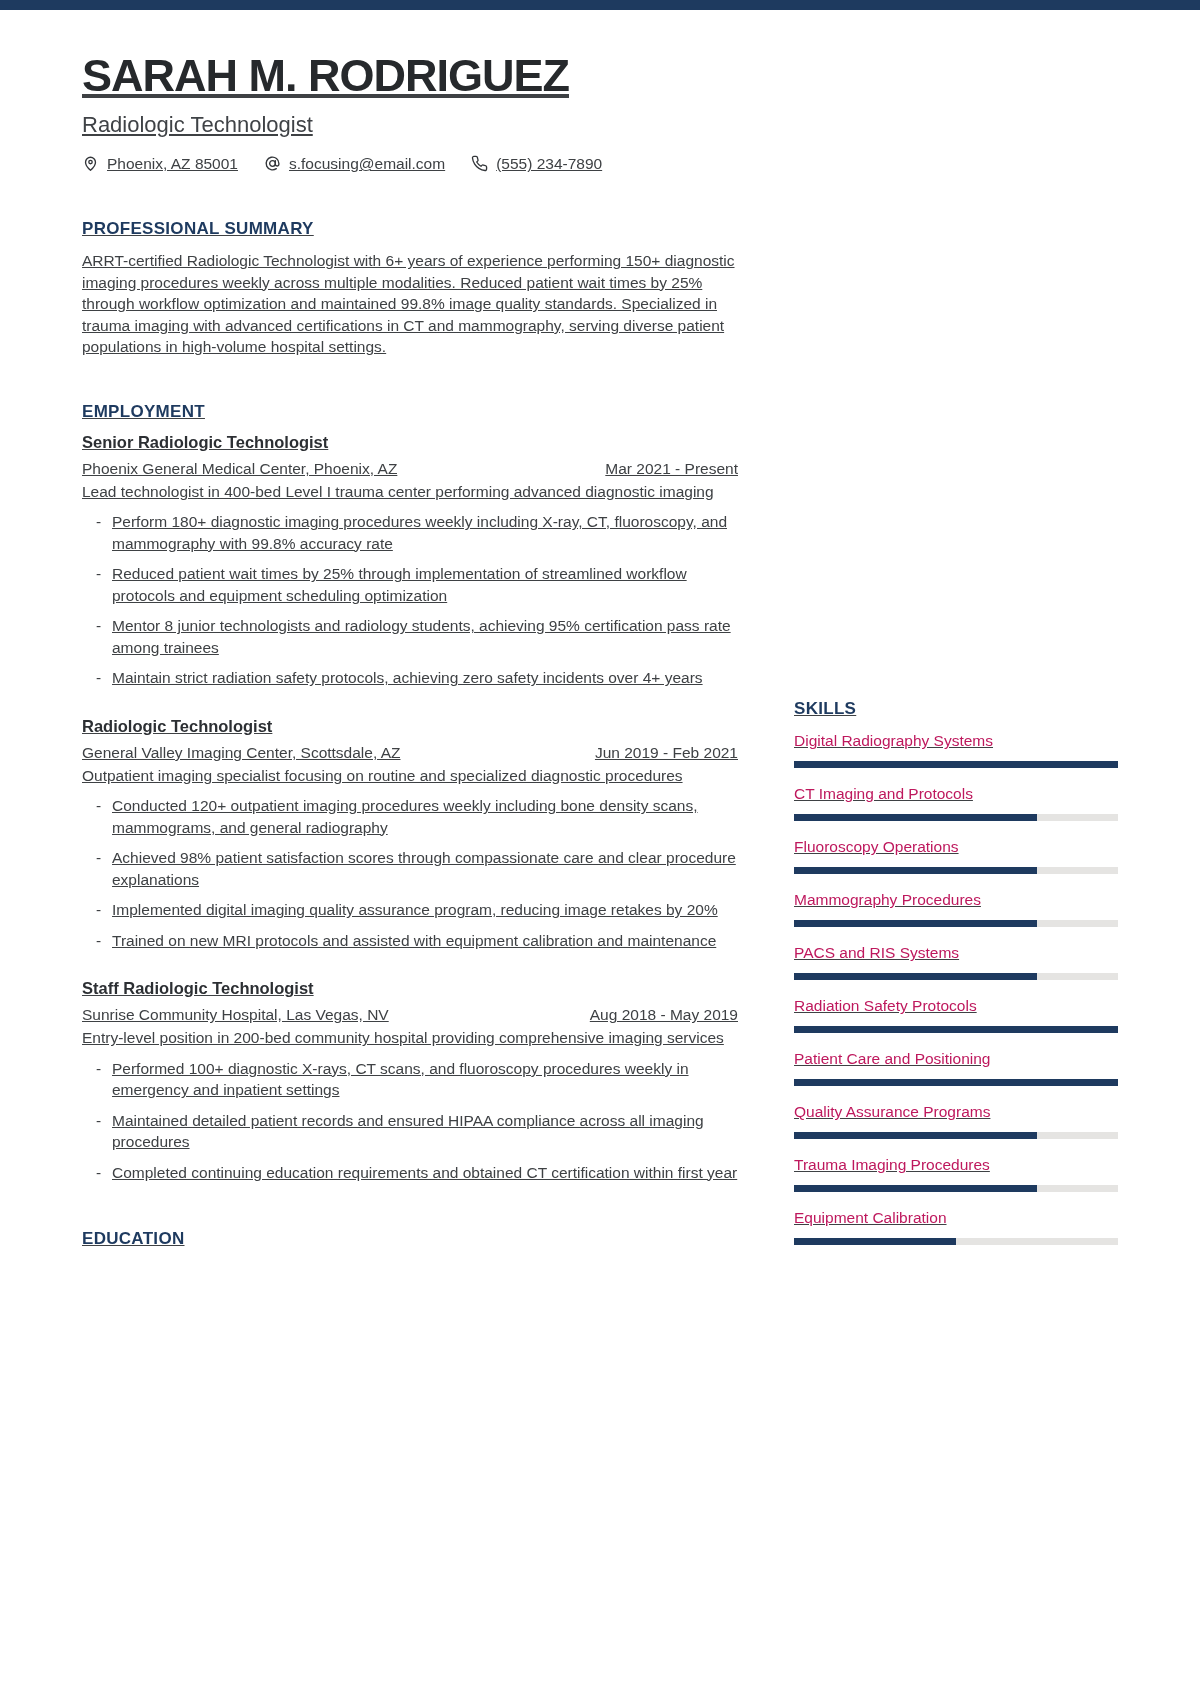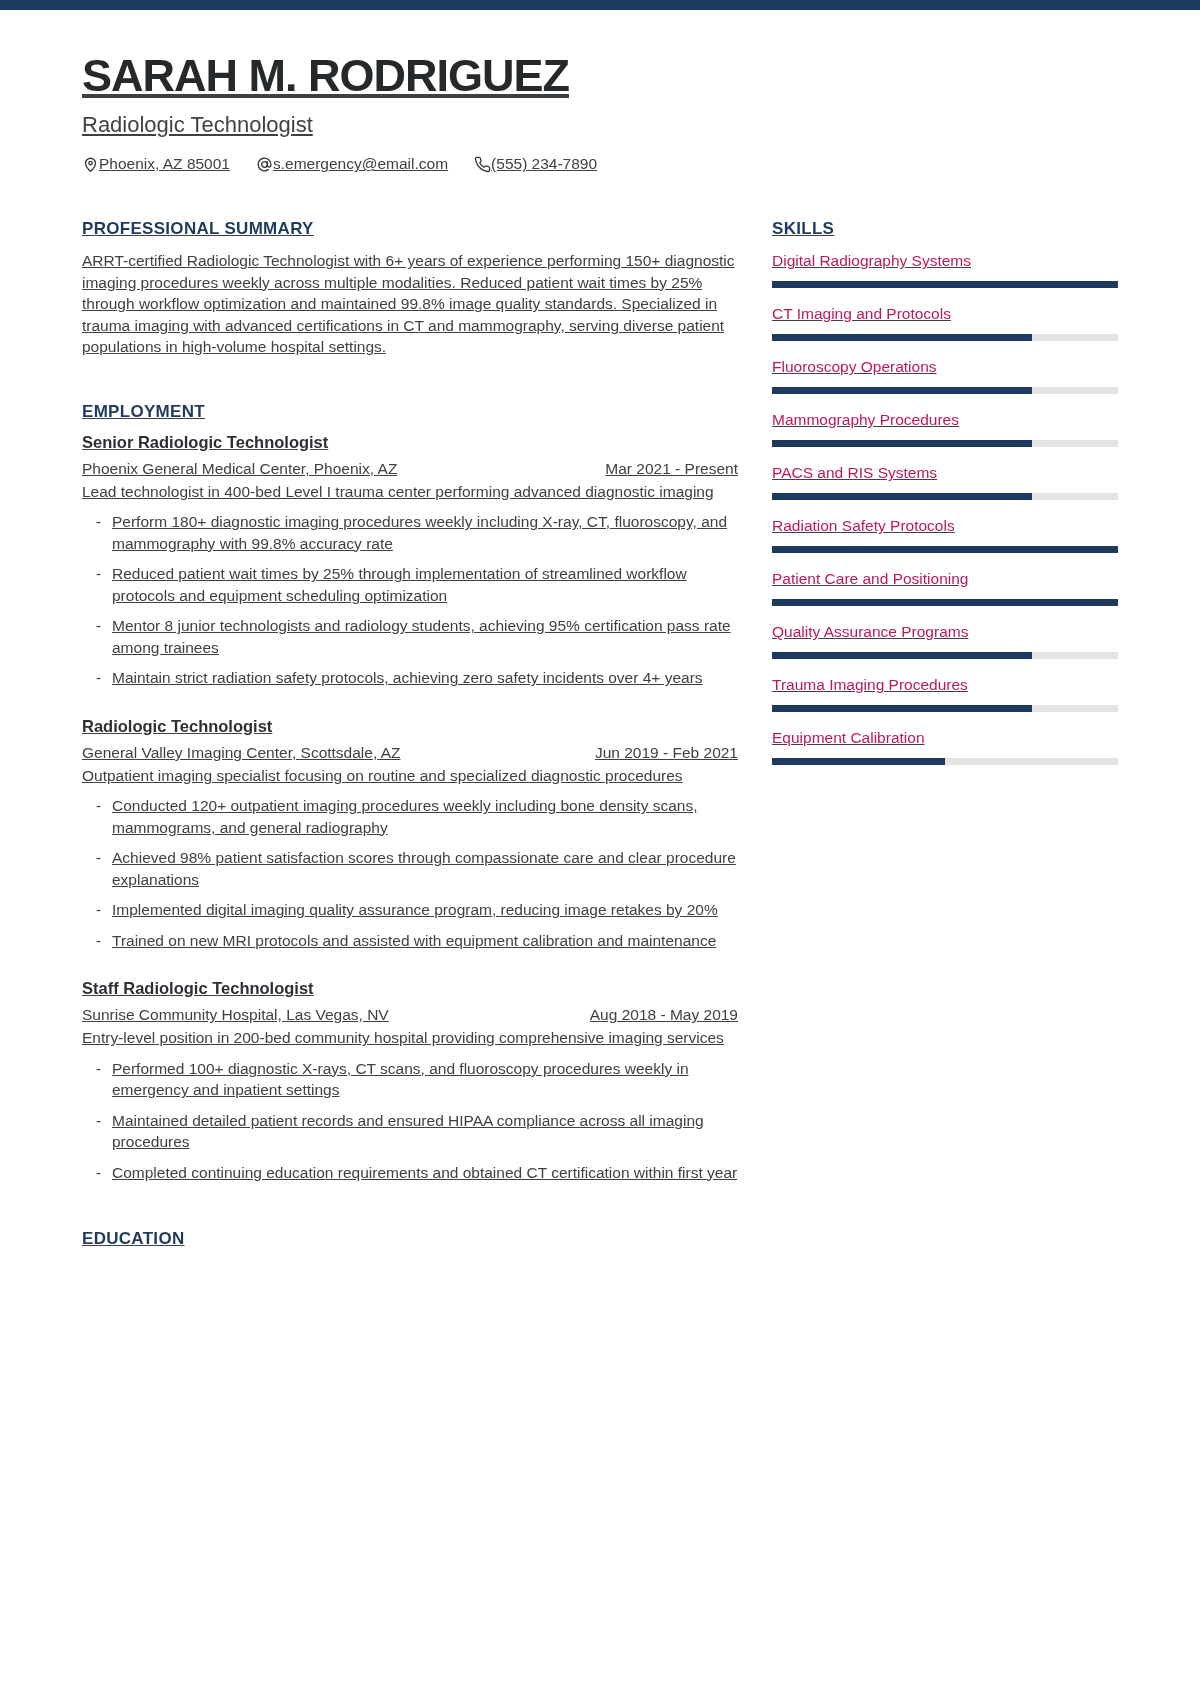--- a/index.html
+++ b/index.html
@@ -18,24 +18,24 @@
   .top-bar{height:10px;width:100%;background:var(--accent);}
   .content{padding:0 82px;}
   
   .hdr{margin-top:42px;}
   .name{
     margin:0;font-size:45px;line-height:1.05;font-weight:700;
     letter-spacing:-1px;color:#26292c;
   }
   .headline{font-size:22px;color:#3f4246;margin-top:13px;}
   .contact{display:flex;align-items:center;gap:26px;margin-top:17px;font-size:15.5px;color:var(--body);}
-  .contact-item{display:flex;align-items:center;gap:0;}
+  .contact-item{display:flex;align-items:flex-start;gap:8px;}
   .cicon{width:17px;height:17px;flex:none;display:block;color:#33363a;}
   
-  .columns{display:flex;gap:34px;margin-top:46px;}
+  .columns{display:flex;gap:56px;margin-top:46px;align-items:flex-end;}
   .col-left{width:656px;flex:none;}
   .col-right{flex:1;min-width:0;}
   .sec-h{
     font-size:17px;font-weight:700;color:var(--accent);
     letter-spacing:.3px;margin:0 0 11px 0;
   }
   .summary-text{margin:0;font-size:15.5px;line-height:21.5px;color:var(--body);}
   .employment{margin-top:44px;}
   .job + .job{margin-top:28px;}
   .job-title{font-size:16.5px;font-weight:700;color:var(--dark);margin:0 0 6px 0;}
@@ -72,21 +72,21 @@
             <path d="M12 21.5s-7-5.8-7-11.3a7 7 0 1 1 14 0c0 5.5-7 11.3-7 11.3z"></path>
             <circle cx="12" cy="10" r="2.4"></circle>
           </svg>
           <span>Phoenix, AZ 85001</span>
         </div>
         <div class="contact-item">
           <svg class="cicon" viewBox="0 0 24 24" fill="none" stroke="currentColor" stroke-width="1.9" stroke-linecap="round" stroke-linejoin="round">
             <circle cx="12" cy="12" r="4"></circle>
             <path d="M16 8v5a2.5 2.5 0 0 0 5 0v-1a9 9 0 1 0-3.6 7.2"></path>
           </svg>
-          <span>s.emergency@email.com</span>
+          <span>s.focusing@email.com</span>
         </div>
         <div class="contact-item">
           <svg class="cicon" viewBox="0 0 24 24" fill="none" stroke="currentColor" stroke-width="1.9" stroke-linecap="round" stroke-linejoin="round">
             <path d="M22 16.92v3a2 2 0 0 1-2.18 2 19.79 19.79 0 0 1-8.63-3.07 19.5 19.5 0 0 1-6-6A19.79 19.79 0 0 1 2.09 4.18 2 2 0 0 1 4.11 2h3a2 2 0 0 1 2 1.72c.13.96.36 1.9.7 2.81a2 2 0 0 1-.45 2.11L8.09 9.91a16 16 0 0 0 6 6l1.27-1.27a2 2 0 0 1 2.11-.45c.91.34 1.85.57 2.81.7A2 2 0 0 1 22 16.92z"></path>
           </svg>
           <span>(555) 234-7890</span>
         </div>
       </div>
     </header>
 

